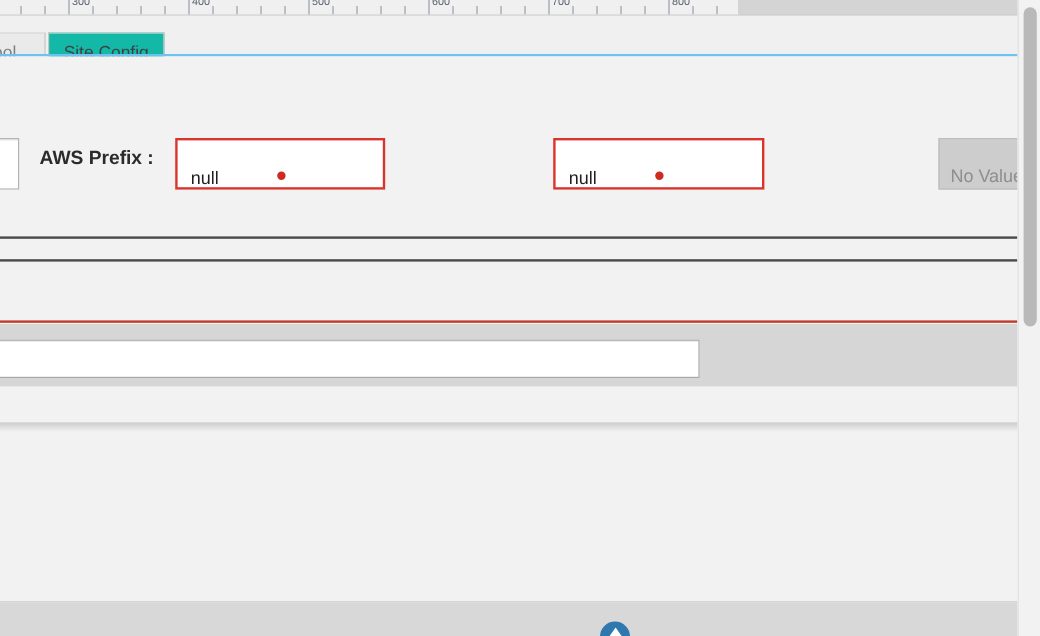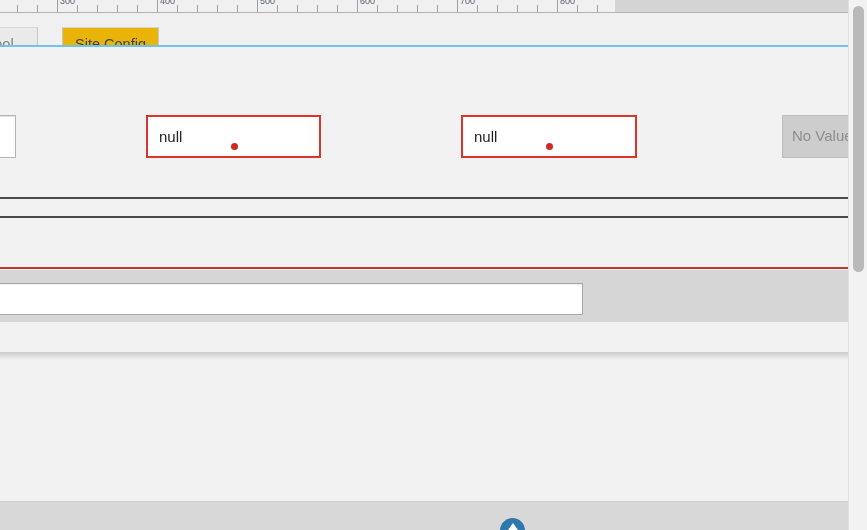--- a/index.html
+++ b/index.html
@@ -111,23 +111,23 @@
   .tab.inactive {
     left: -38px;
     width: 76px;
     background: #eaeaea;
     color: #7b8086;
     border-left: none;
     padding-left: 14px;
     justify-content: flex-start;
   }
   .tab.active {
-    left: 62px;
+    left: 40px;
     width: 97px;
-    background: #eab308;
+    background: #14b8a6;
     color: #3d4246;
     font-weight: 400;
   }
   .tab-strip-fill {
     position: absolute;
     left: 144px;
     top: 14px;
     right: 19px;
     height: 33px;
     background: #f0f0f0;
@@ -166,21 +166,21 @@
   .field {
     position: absolute;
     top: 10px;
     height: 43px;
     box-sizing: border-box;
     background: #ffffff;
     border: 2px solid #d9352c;
     font-size: 15px;
     color: #1f1f1f;
     font-family: "Liberation Sans", sans-serif;
-    padding: 0 0 0 11px;
+    padding: 12px 0 0 11px;
     line-height: 39px;
     overflow: hidden;
     cursor: text;
   }
   .field .dot {
     position: absolute;
     width: 7px;
     height: 7px;
     border-radius: 50%;
     background: #cf2a22;
@@ -387,20 +387,21 @@
   <div class="tabbar-underline"></div>
 
   <div class="content">
 
     <div class="form-row">
 
       <div class="field plain" id="field-clipped">
         <span></span>
       </div>
 
+      <span class="label" style="left:33px;">AWS Prefix :</span>
       <div class="field" style="left:146px; width:175px;">
         <span>null</span>
         <span class="dot"></span>
       </div>
 
       <div class="field" style="left:461px; width:176px;">
         <span>null</span>
         <span class="dot"></span>
       </div>
 

